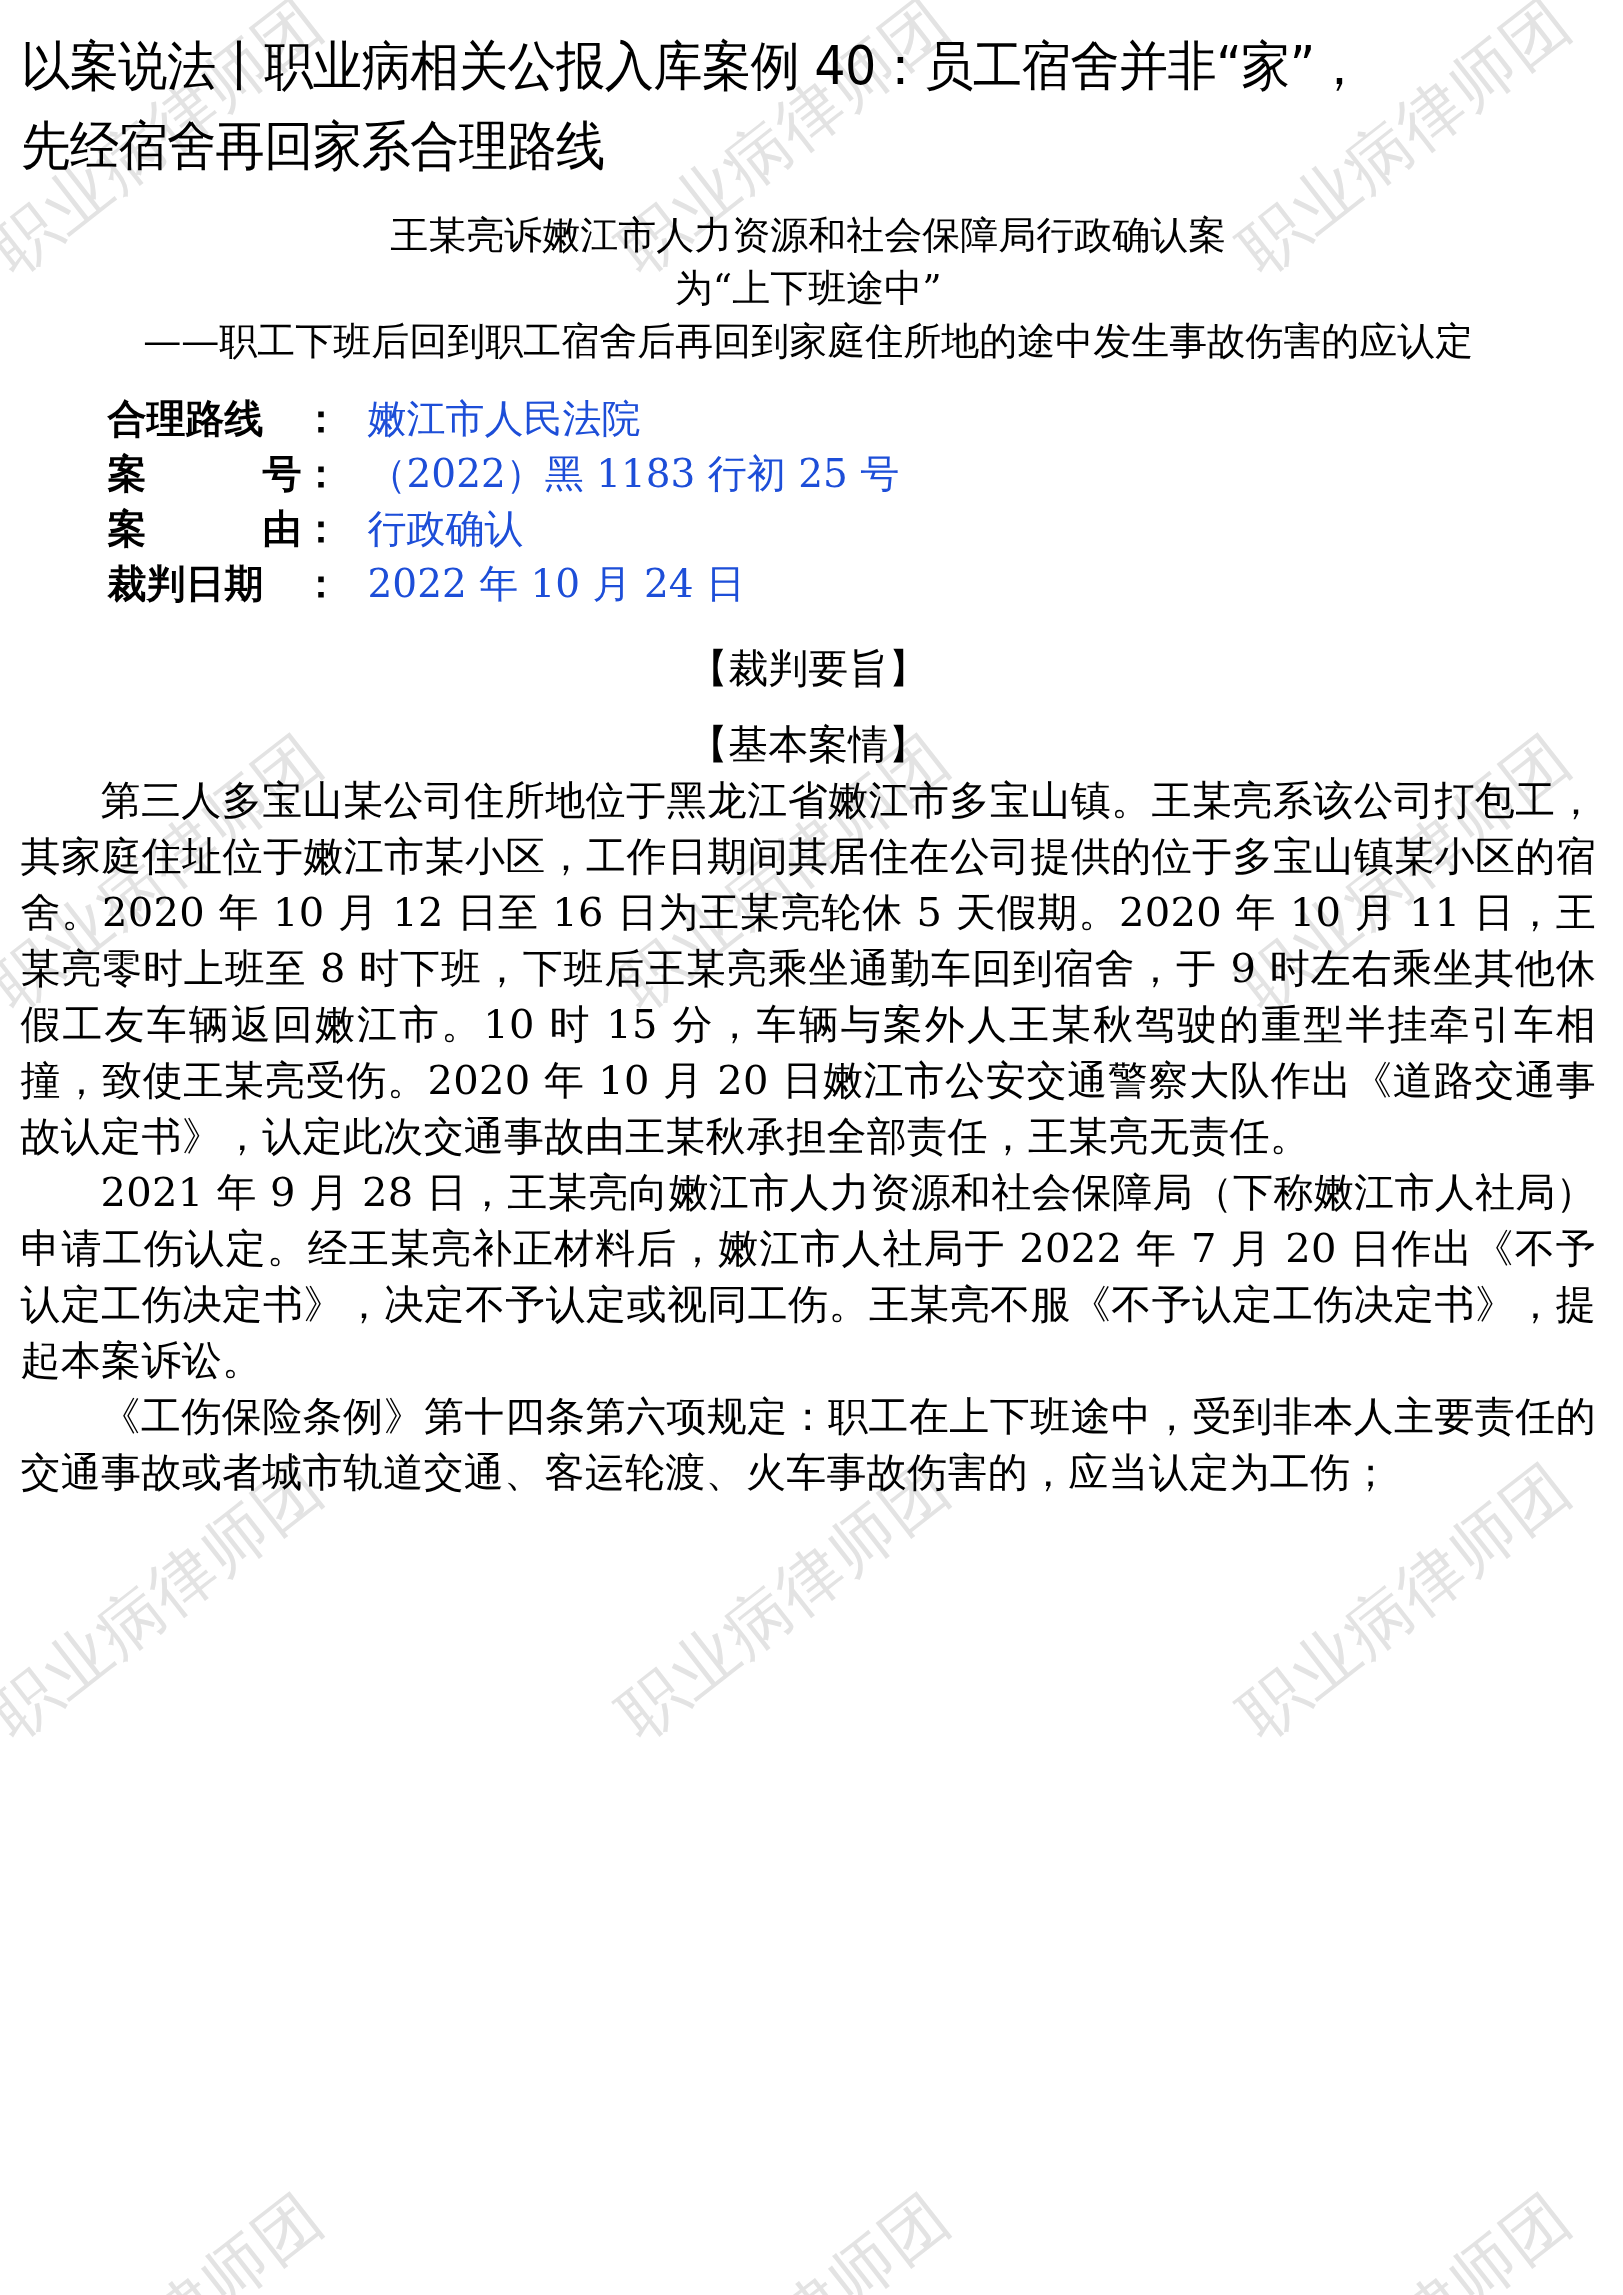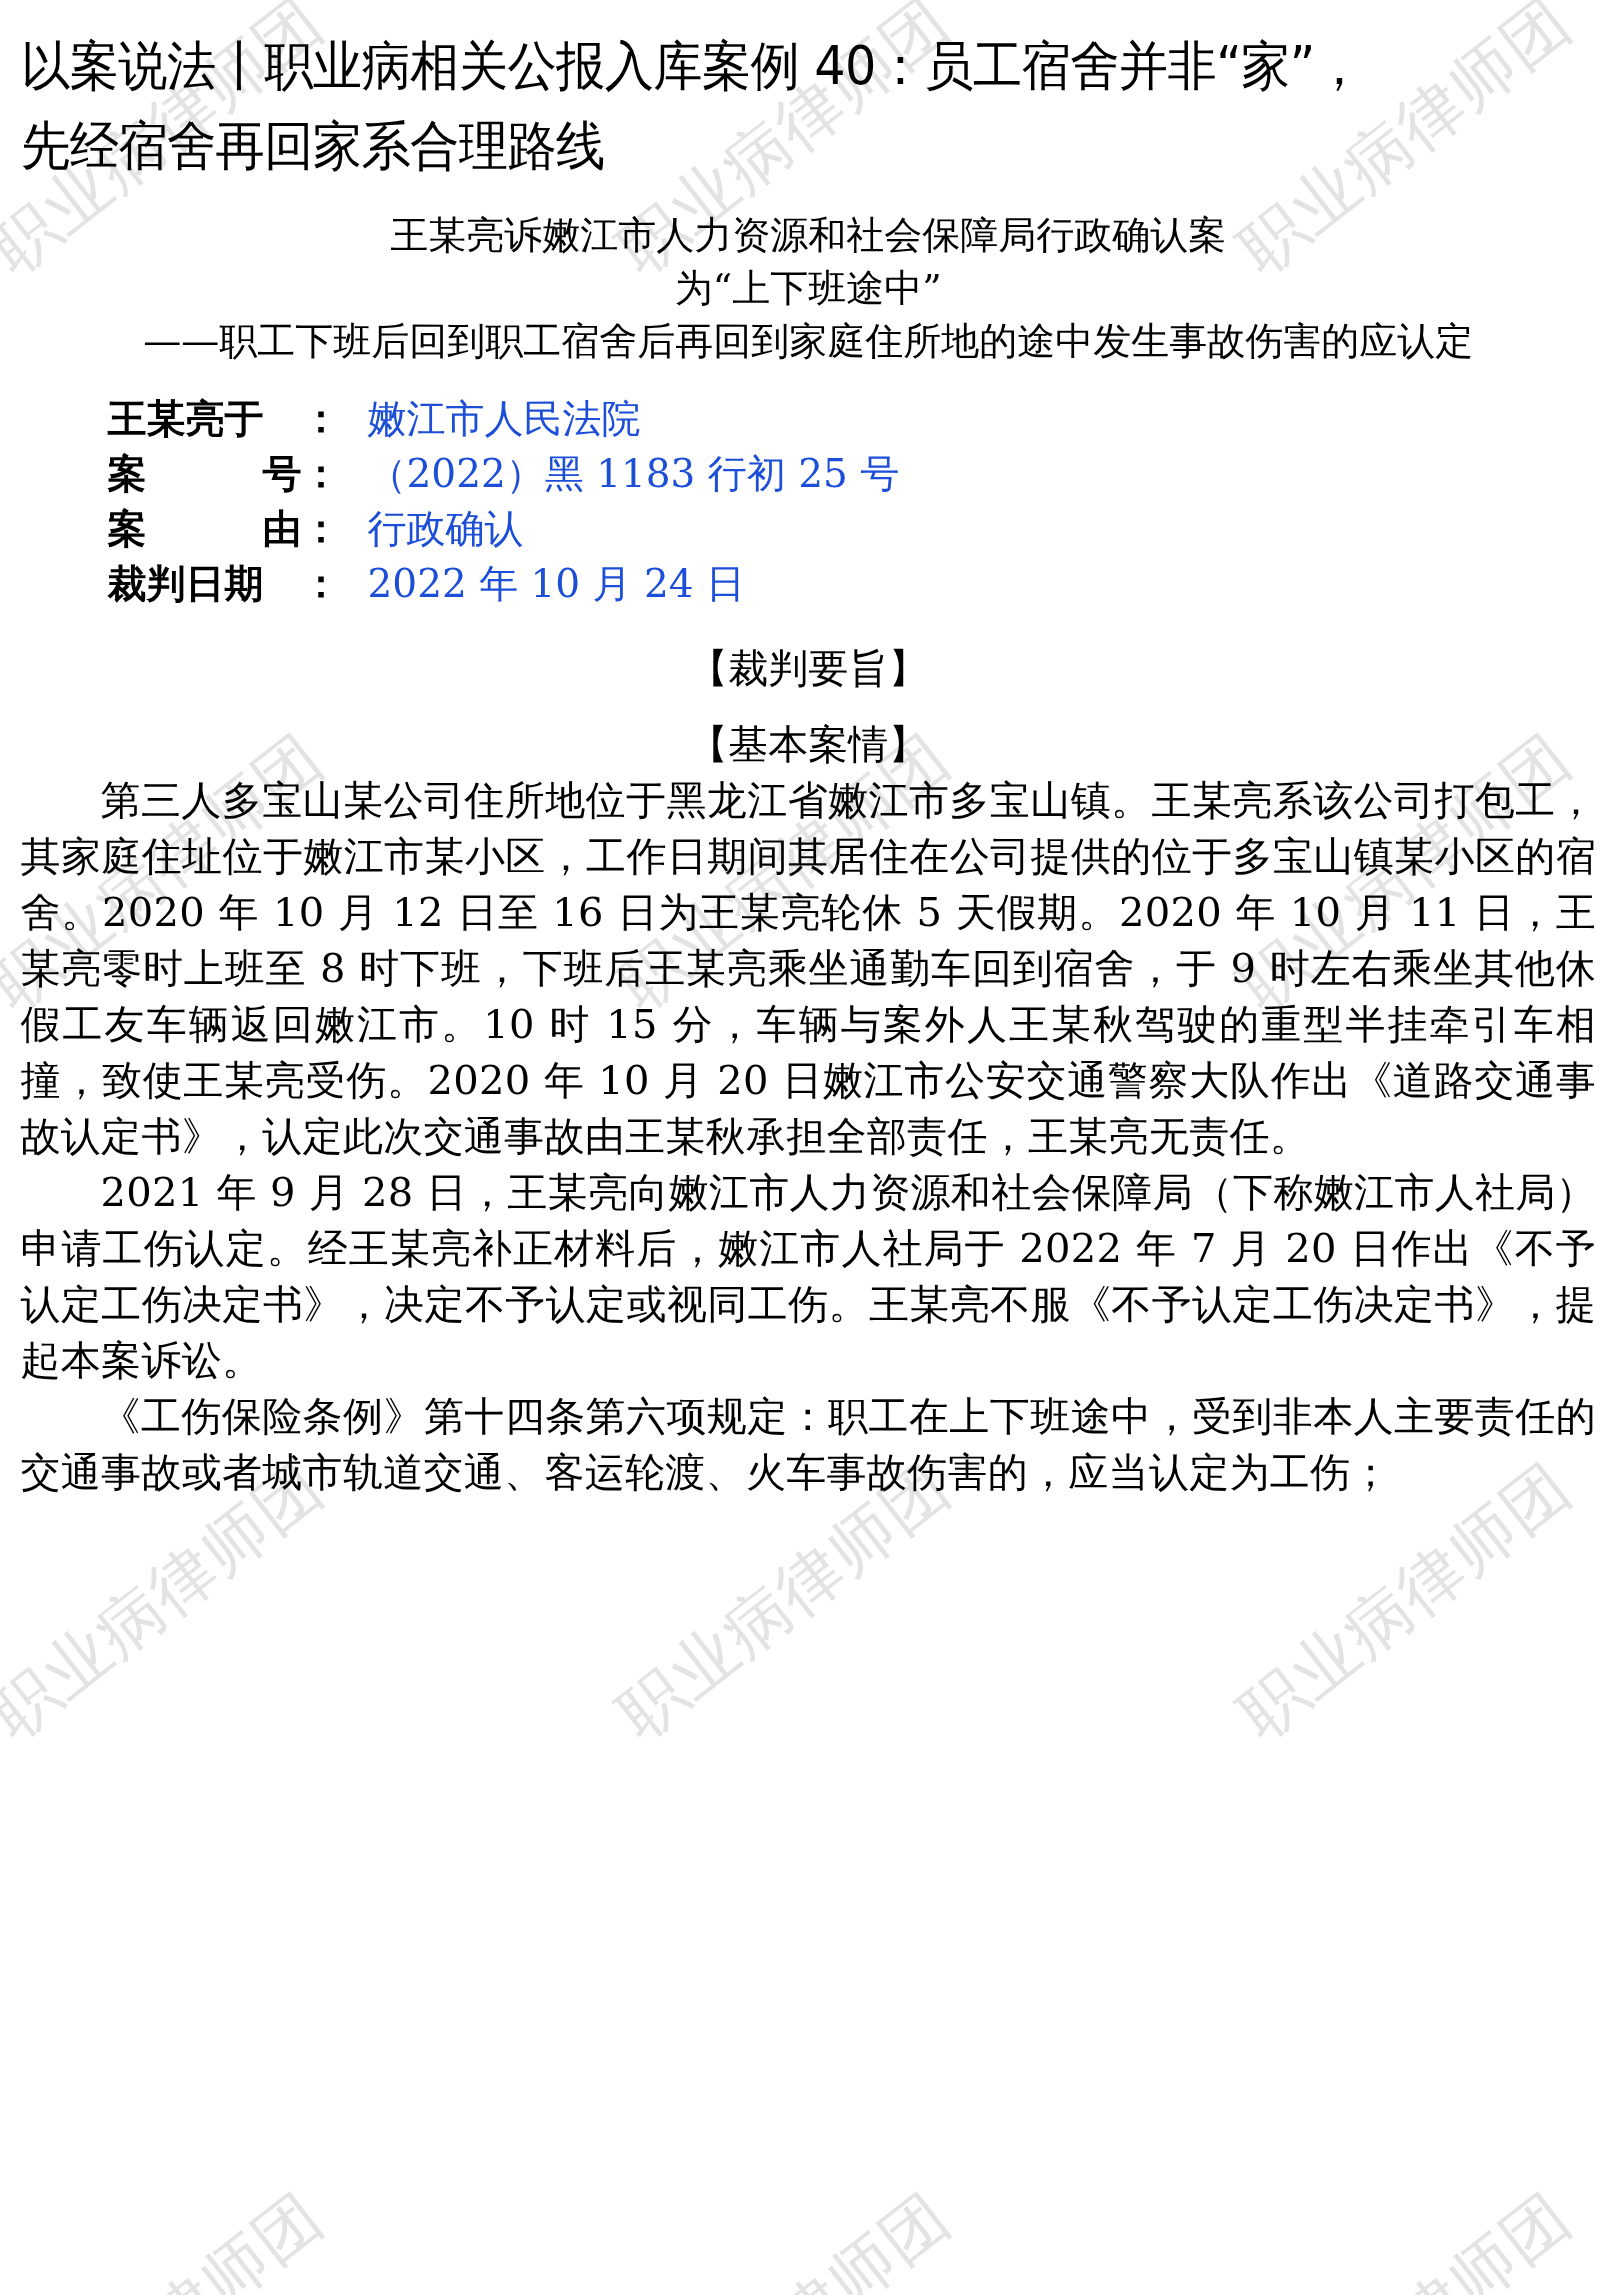--- a/index.html
+++ b/index.html
@@ -120,21 +120,21 @@
 
   <div class="subtitle">
     <div>王某亮诉嫩江市人力资源和社会保障局行政确认案</div>
     <div>为“上下班途中”</div>
     <div>——职工下班后回到职工宿舍后再回到家庭住所地的途中发生事故伤害的应认定</div>
   </div>
 
   <div class="meta">
     <div class="meta-row">
       <div class="meta-label">
-        <span class="lab-l">王某亮于</span>
+        <span class="lab-l">合理路线</span>
           <span class="lab-r">：</span>
       </div>
       <div class="meta-value">嫩江市人民法院</div>
     </div>
     <div class="meta-row">
       <div class="meta-label">
         <span class="lab-l">案</span>
           <span class="lab-r">号：</span>
       </div>
       <div class="meta-value">（2022）黑 1183 行初 25 号</div>

